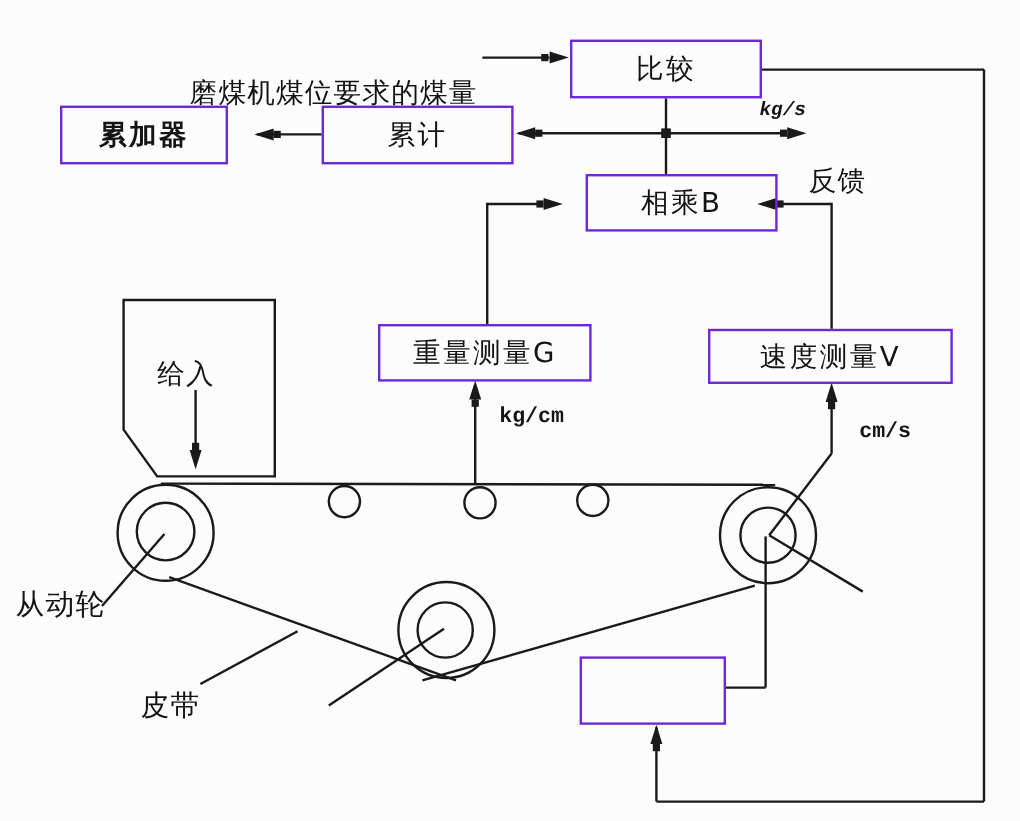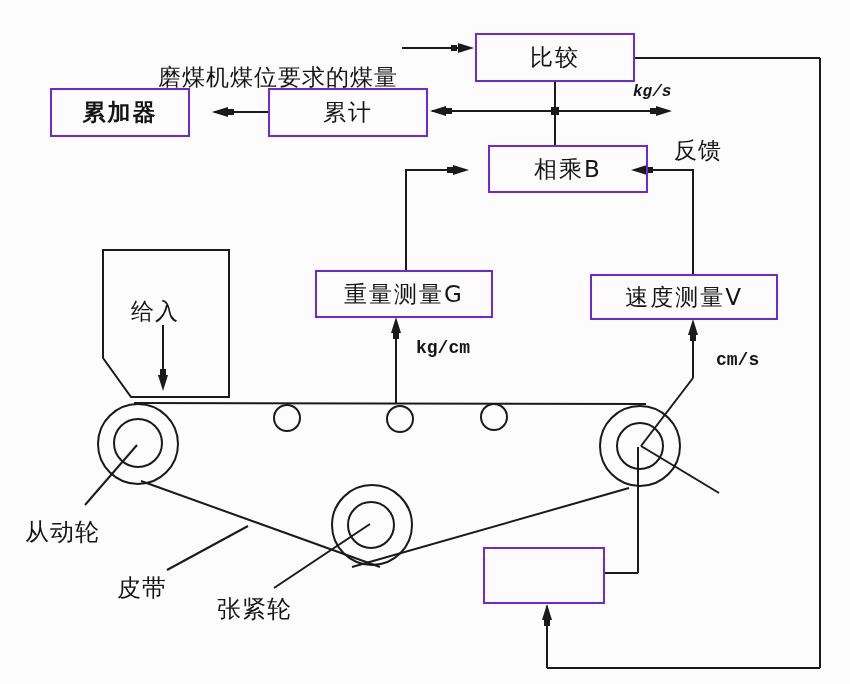--- a/index.html
+++ b/index.html
@@ -90,25 +90,24 @@
       <polygon points="163,391 158,375 168,375"></polygon>
       <rect x="160" y="369" width="6" height="6"></rect>
     </g>
   </svg>
 
   <div class="node" style="left:475px;top:33px;width:160px;height:49px;">比较</div>
   <div class="node" style="left:50px;top:88px;width:140px;height:49px;font-weight:bold;">累加器</div>
   <div class="node" style="left:268px;top:88px;width:160px;height:49px;">累计</div>
   <div class="node" style="left:488px;top:145px;width:160px;height:48px;">相乘B</div>
   <div class="node" style="left:315px;top:270px;width:178px;height:48px;">重量测量G</div>
-  <div class="node" style="left:590px;top:274px;width:188px;height:46px;">速度测量V</div>
+  <div class="node" style="left:590px;top:274px;width:204px;height:46px;">速度测量V</div>
   <div class="node" style="left:483px;top:547px;width:122px;height:57px;"></div>
 
   <div class="lbl cn" style="left:158px;top:34px;">磨煤机煤位要求的煤量</div>
   <div class="lbl unit-sm" style="left:633px;top:83px;">kg/s</div>
   <div class="lbl cn" style="left:674px;top:107px;text-align:right;">反馈</div>
   <div class="lbl cn" style="left:131px;top:268px;">给入</div>
   <div class="lbl unit" style="left:416px;top:338px;">kg/cm</div>
   <div class="lbl unit" style="left:716px;top:350px;">cm/s</div>
-  <div class="lbl cn-big" style="left:13px;top:516px;margin-left:12px;">从动轮</div>
+  <div class="lbl cn-big" style="left:13px;top:488px;">从动轮</div>
   <div class="lbl cn-big" style="left:117px;top:572px;">皮带</div>
-  <div class="lbl cn-big" style="left:217px;top:593px;">张紧轮</div>
 </div>
 
 </body></html>

